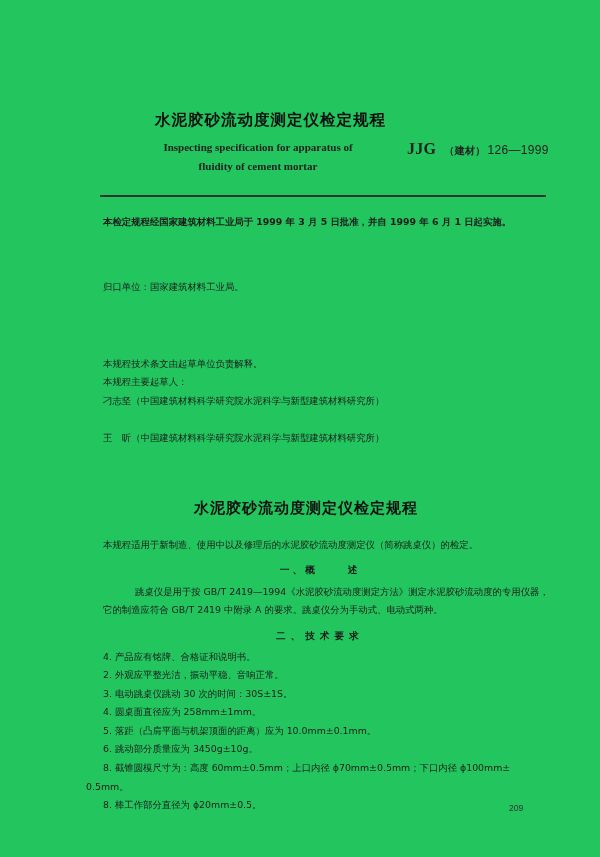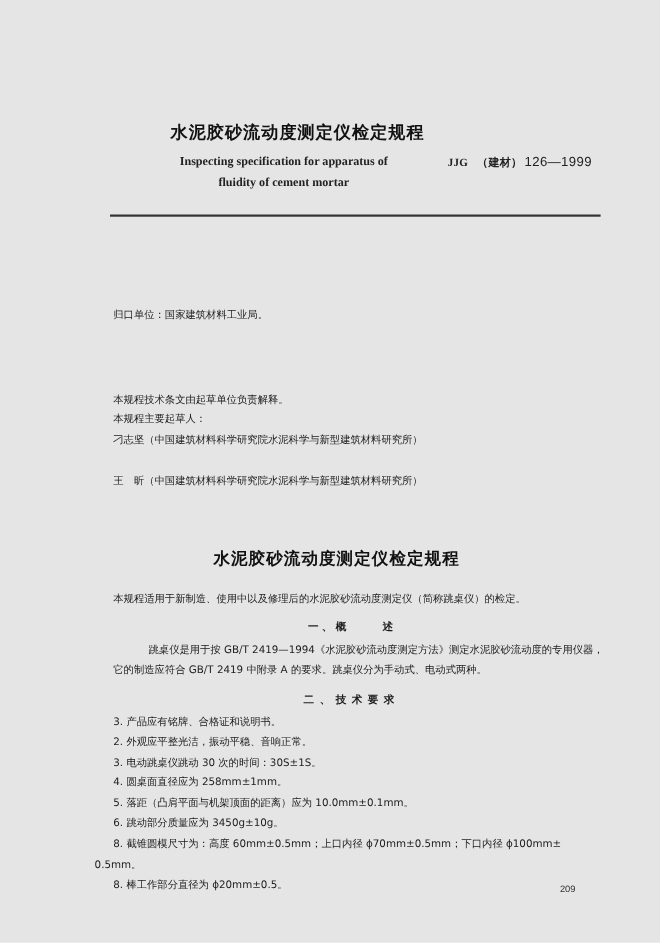--- a/index.html
+++ b/index.html
@@ -13,21 +13,21 @@
       position: relative;
       overflow: hidden;
       color: #1a1a1a;
       font-family: "DejaVu Serif", "Liberation Serif", serif;
     }
     .page {
       position: absolute;
       left: 0; top: 0;
       width: 600px;
       height: 857px;
-      background: #e5e5e5;
+      background: #22c55e;
     }
     .abs { position: absolute; white-space: nowrap; }
 
     .doc-title-cn {
       left: 155px; top: 110px;
       font-family: "DejaVu Sans", sans-serif;
       font-weight: bold;
       font-size: 15.5px;
       letter-spacing: 1px;
       color: #111;
@@ -43,21 +43,21 @@
     .doc-title-en.l1 { left: 148px; top: 141px; }
     .doc-title-en.l2 { left: 148px; top: 160px; }
 
     .std-number {
       left: 407px; top: 140px;
       font-family: "Liberation Sans", sans-serif;
       font-size: 12px;
       color: #222;
       letter-spacing: 0.3px;
     }
-    .std-number .jjg { font-family: "Liberation Serif", serif; font-weight: bold; font-size: 10px; margin-right: 8px; }
+    .std-number .jjg { font-family: "Liberation Serif", serif; font-weight: bold; font-size: 16px; margin-right: 8px; }
     .std-number .org { font-size: 10px; font-weight: bold; margin-right: 2px; text-align: center; }
 
     .rule {
       left: 100px; top: 195px;
       width: 446px; height: 1.6px;
       background: #333;
     }
 
     .body-text {
       font-family: "DejaVu Sans", sans-serif;
@@ -131,20 +131,21 @@
   <div class="abs doc-title-cn">水泥胶砂流动度测定仪检定规程</div>
   <div class="abs doc-title-en l1">Inspecting specification for apparatus of</div>
   <div class="abs doc-title-en l2">fluidity of cement mortar</div>
 
   <div class="abs std-number">
     <span class="jjg">JJG</span><span class="org">（建材）</span><span>126—1999</span>
   </div>
 
   <div class="abs rule"></div>
 
+  <div class="abs body-text approval">本检定规程经国家建筑材料工业局于 1999 年 3 月 5 日批准，并自 1999 年 6 月 1 日起实施。</div>
 
   <div class="abs body-text unit-1">归口单位：国家建筑材料工业局。</div>
 
   <div class="abs body-text interp">本规程技术条文由起草单位负责解释。</div>
   <div class="abs body-text drafters-label">本规程主要起草人：</div>
   <div class="abs body-text drafter-1">刁志坚（中国建筑材料科学研究院水泥科学与新型建筑材料研究所）</div>
   <div class="abs body-text drafter-3">王　昕（中国建筑材料科学研究院水泥科学与新型建筑材料研究所）</div>
 
   <div class="abs section-title">水泥胶砂流动度测定仪检定规程</div>
 
@@ -152,21 +153,21 @@
 
   <div class="abs heading heading-1">
     <span>一、概</span><span class="gap"></span><span>述</span>
   </div>
 
   <div class="abs body-text overview-1">跳桌仪是用于按 GB/T 2419—1994《水泥胶砂流动度测定方法》测定水泥胶砂流动度的专用仪器，</div>
   <div class="abs body-text overview-2">它的制造应符合 GB/T 2419 中附录 A 的要求。跳桌仪分为手动式、电动式两种。</div>
 
   <div class="abs heading heading-2">二、技术要求</div>
 
-  <div class="abs body-text req req-1">3. 产品应有铭牌、合格证和说明书。</div>
+  <div class="abs body-text req req-1">4. 产品应有铭牌、合格证和说明书。</div>
   <div class="abs body-text req req-2">2. 外观应平整光洁，振动平稳、音响正常。</div>
   <div class="abs body-text req req-3">3. 电动跳桌仪跳动 30 次的时间：30S±1S。</div>
   <div class="abs body-text req req-4">4. 圆桌面直径应为 258mm±1mm。</div>
   <div class="abs body-text req req-5">5. 落距（凸肩平面与机架顶面的距离）应为 10.0mm±0.1mm。</div>
   <div class="abs body-text req req-6">6. 跳动部分质量应为 3450g±10g。</div>
   <div class="abs body-text req req-7">8. 截锥圆模尺寸为：高度 60mm±0.5mm；上口内径 ϕ70mm±0.5mm；下口内径 ϕ100mm±</div>
   <div class="abs body-text req-7b">0.5mm。</div>
   <div class="abs body-text req req-8">8. 棒工作部分直径为 ϕ20mm±0.5。</div>
 
   <div class="abs page-number">209</div>

